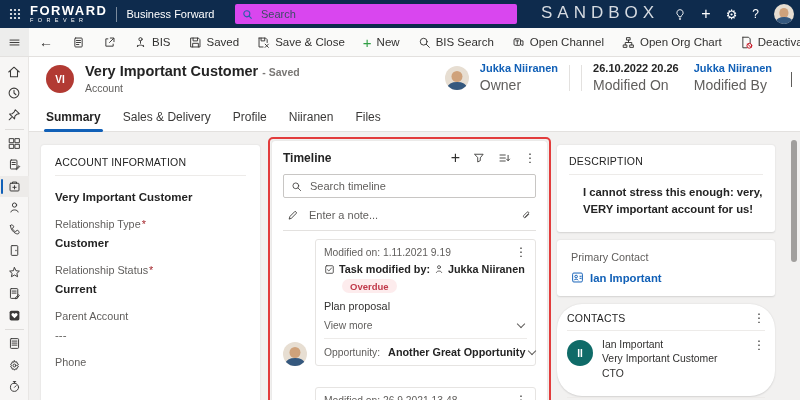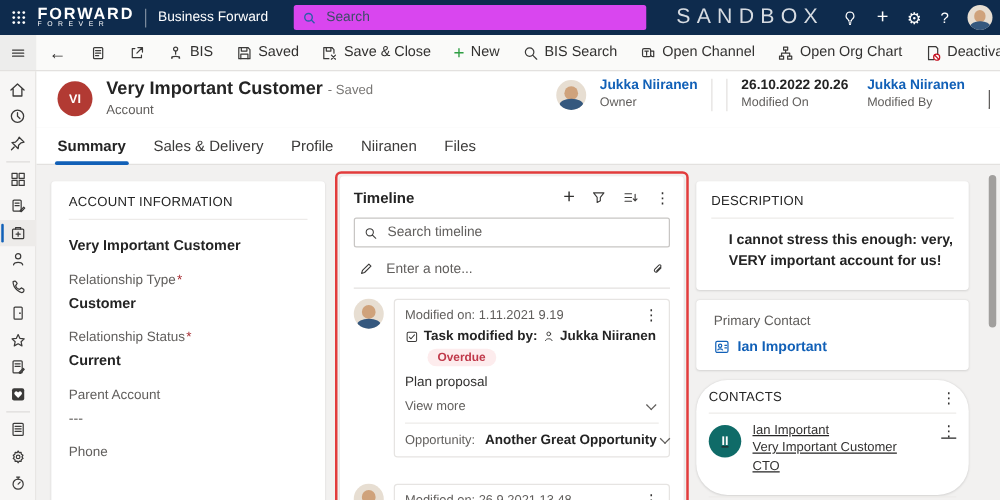--- a/index.html
+++ b/index.html
@@ -40,27 +40,27 @@
   .sidebar{position:absolute;top:56px;left:0;width:29px;height:344px;background:#f7f6f5;border-right:1px solid #e8e6e4;display:flex;flex-direction:column;align-items:center;padding-top:5px;box-sizing:border-box;z-index:20;}
   .side-item{width:29px;height:21.5px;display:flex;align-items:center;justify-content:center;position:relative;cursor:pointer;color:#484644;}
   .side-item.sel{background:#edebe9;}
   .side-item.sel::before{content:"";position:absolute;left:1px;top:3px;bottom:3px;width:2.5px;background:var(--accent,#1160b7);border-radius:2px;}
   .side-div{width:19px;height:1px;background:#dedcda;margin:3px 0;}
 
   
   .rheader{position:absolute;top:56px;left:29px;width:771px;height:46px;background:#fff;z-index:10;}
   .vi-badge{position:absolute;left:17px;top:9px;width:28px;height:28px;border-radius:50%;background:var(--vired,#b23a33);color:#fff;font-size:10px;font-weight:bold;display:flex;align-items:center;justify-content:center;}
   .rtitle{position:absolute;left:56px;top:7px;font-size:14.5px;font-weight:bold;white-space:nowrap;}
-  .rtitle .saved{font-size:10.5px;font-weight:normal;color:#797775;}
+  .rtitle .saved{font-size:10.5px;font-weight:bold;color:#797775;}
   .rentity{position:absolute;left:56px;top:26px;font-size:10.5px;color:#605e5c;}
   .hfields{position:absolute;right:28px;top:6px;display:flex;align-items:center;gap:11px;}
   .hf{line-height:1.25;white-space:nowrap;}
   .hf .v{font-size:11px;font-weight:bold;color:#242424;}
   .hf .v.link{color:var(--accent,#1160b7);cursor:pointer;}
-  .hf .l{font-size:10px;color:#605e5c;margin-top:1px;}
+  .hf .l{font-size:14px;color:#605e5c;margin-top:1px;}
   .hdiv{width:1px;height:26px;background:#e3e1df;}
   .hchev{position:absolute;right:8px;top:16px;color:#605e5c;cursor:pointer;}
 
   
   .tabs{position:absolute;top:102px;left:29px;width:771px;height:30px;background:#fff;border-bottom:1px solid #e3e1df;display:flex;align-items:center;gap:0;padding-left:6px;box-sizing:border-box;z-index:9;}
   .tab{padding:0 11px;height:30px;display:flex;align-items:center;gap:6px;font-size:12px;color:#3b3a39;cursor:pointer;position:relative;white-space:nowrap;}
   .tab.active{font-weight:bold;color:#242424;}
   .tab.active::after{content:"";position:absolute;left:9px;right:9px;bottom:0;height:2.5px;background:var(--accent,#1160b7);border-radius:2px;}
 
   
@@ -83,21 +83,21 @@
   .tl-head{display:flex;align-items:center;}
   .tl-head .t{font-size:12px;font-weight:bold;}
   .tl-icons{margin-left:auto;display:flex;align-items:center;gap:13px;color:#323130;}
   .tl-icons .plus{font-size:16px;font-weight:normal;line-height:1;cursor:pointer;}
   .tl-search{margin-top:8px;height:24px;border:1px solid #c8c6c4;border-radius:2px;display:flex;align-items:center;padding:0 7px;gap:6px;box-sizing:border-box;}
   .tl-search input,.tl-note input{border:none;outline:none;background:transparent;font-size:11px;color:#323130;flex:1;font-family:inherit;}
   .tl-search input::placeholder{color:#605e5c;}
   .tl-note{margin-top:4px;height:26px;display:flex;align-items:center;padding:0 4px;gap:8px;}
   .tl-note input::placeholder{color:#605e5c;}
   .tl-rule{height:1px;background:#e3e1df;margin:2px 0 8px;}
-  .entry{display:flex;gap:8px;margin-bottom:21px;}
+  .entry{display:flex;gap:8px;margin-bottom:21px;align-items:flex-end;}
   .e-av{width:24px;height:24px;}
   .e-card{flex:1;border:1px solid #e6e4e2;border-radius:3px;padding:5px 8px 7px;min-width:0;}
   .e-meta{display:flex;align-items:center;font-size:10.3px;color:#605e5c;}
   .e-meta .morev{padding:0 0 0 8px;margin-left:auto;}
   .e-title{display:flex;align-items:center;gap:4px;margin-top:4px;font-size:10.8px;font-weight:bold;color:#242424;white-space:nowrap;}
   .badge{display:inline-block;margin:4px 0 0 18px;font-size:9.5px;font-weight:bold;padding:1.5px 8px;border-radius:8px;}
   .badge.overdue{background:var(--overdue_bg,#fdeced);color:var(--overdue_fg,#c0394a);}
   .e-body{font-size:10.8px;color:#323130;margin-top:7px;}
   .e-more{display:flex;align-items:center;font-size:10.3px;color:#605e5c;margin-top:8px;padding-bottom:7px;border-bottom:1px solid #edebe9;}
   .e-foot{display:flex;align-items:center;gap:4px;font-size:10.3px;color:#605e5c;margin-top:7px;white-space:nowrap;}
@@ -106,21 +106,21 @@
 
   
   .desc{left:528px;top:13px;width:218px;height:87px;padding:10px 12px;}
   .desc-text{margin:9px 0 0 14px;font-size:11.3px;font-weight:bold;color:#242424;line-height:1.5;}
   .pcontact{left:528px;top:108px;width:218px;height:56px;padding:11px 14px;}
   .pc-lab{font-size:10.8px;color:#605e5c;}
   .pc-row{display:flex;align-items:center;gap:6px;margin-top:8px;color:var(--accent,#1160b7);}
   .pc-row .nm{font-size:11.3px;font-weight:bold;cursor:pointer;}
   .contacts{left:528px;top:172px;width:218px;height:92px;padding:7px 10px 6px;border-radius:25px;}
   .ct-head{display:flex;align-items:center;}
-  .ct-row{display:flex;gap:9px;padding:7px 0 16px;border-bottom:1px solid #edebe9;text-decoration:underline;}
+  .ct-row{display:flex;gap:9px;padding:7px 0 16px;border-bottom:1px solid #edebe9;}
   .ii-badge{width:26px;height:26px;border-radius:50%;background:var(--teal,#0f6b68);color:#fff;font-size:10px;font-weight:bold;display:flex;align-items:center;justify-content:center;flex:none;margin-top:2px;}
   .ct-lines{font-size:10.4px;color:#323130;line-height:1.38;min-width:0;}
   .ct-foot{display:flex;align-items:center;font-size:10.2px;color:#3b3a39;margin-top:5px;}
   .pg{display:flex;align-items:center;gap:10px;margin-left:auto;color:#a19f9d;}
   .pg .arrow{font-size:12px;cursor:pointer;}
   .pg .on{color:#323130;}
   .pg .pl{color:#3b3a39;}
 
   
   .vscroll{position:absolute;right:1px;top:136px;width:9px;height:262px;}

